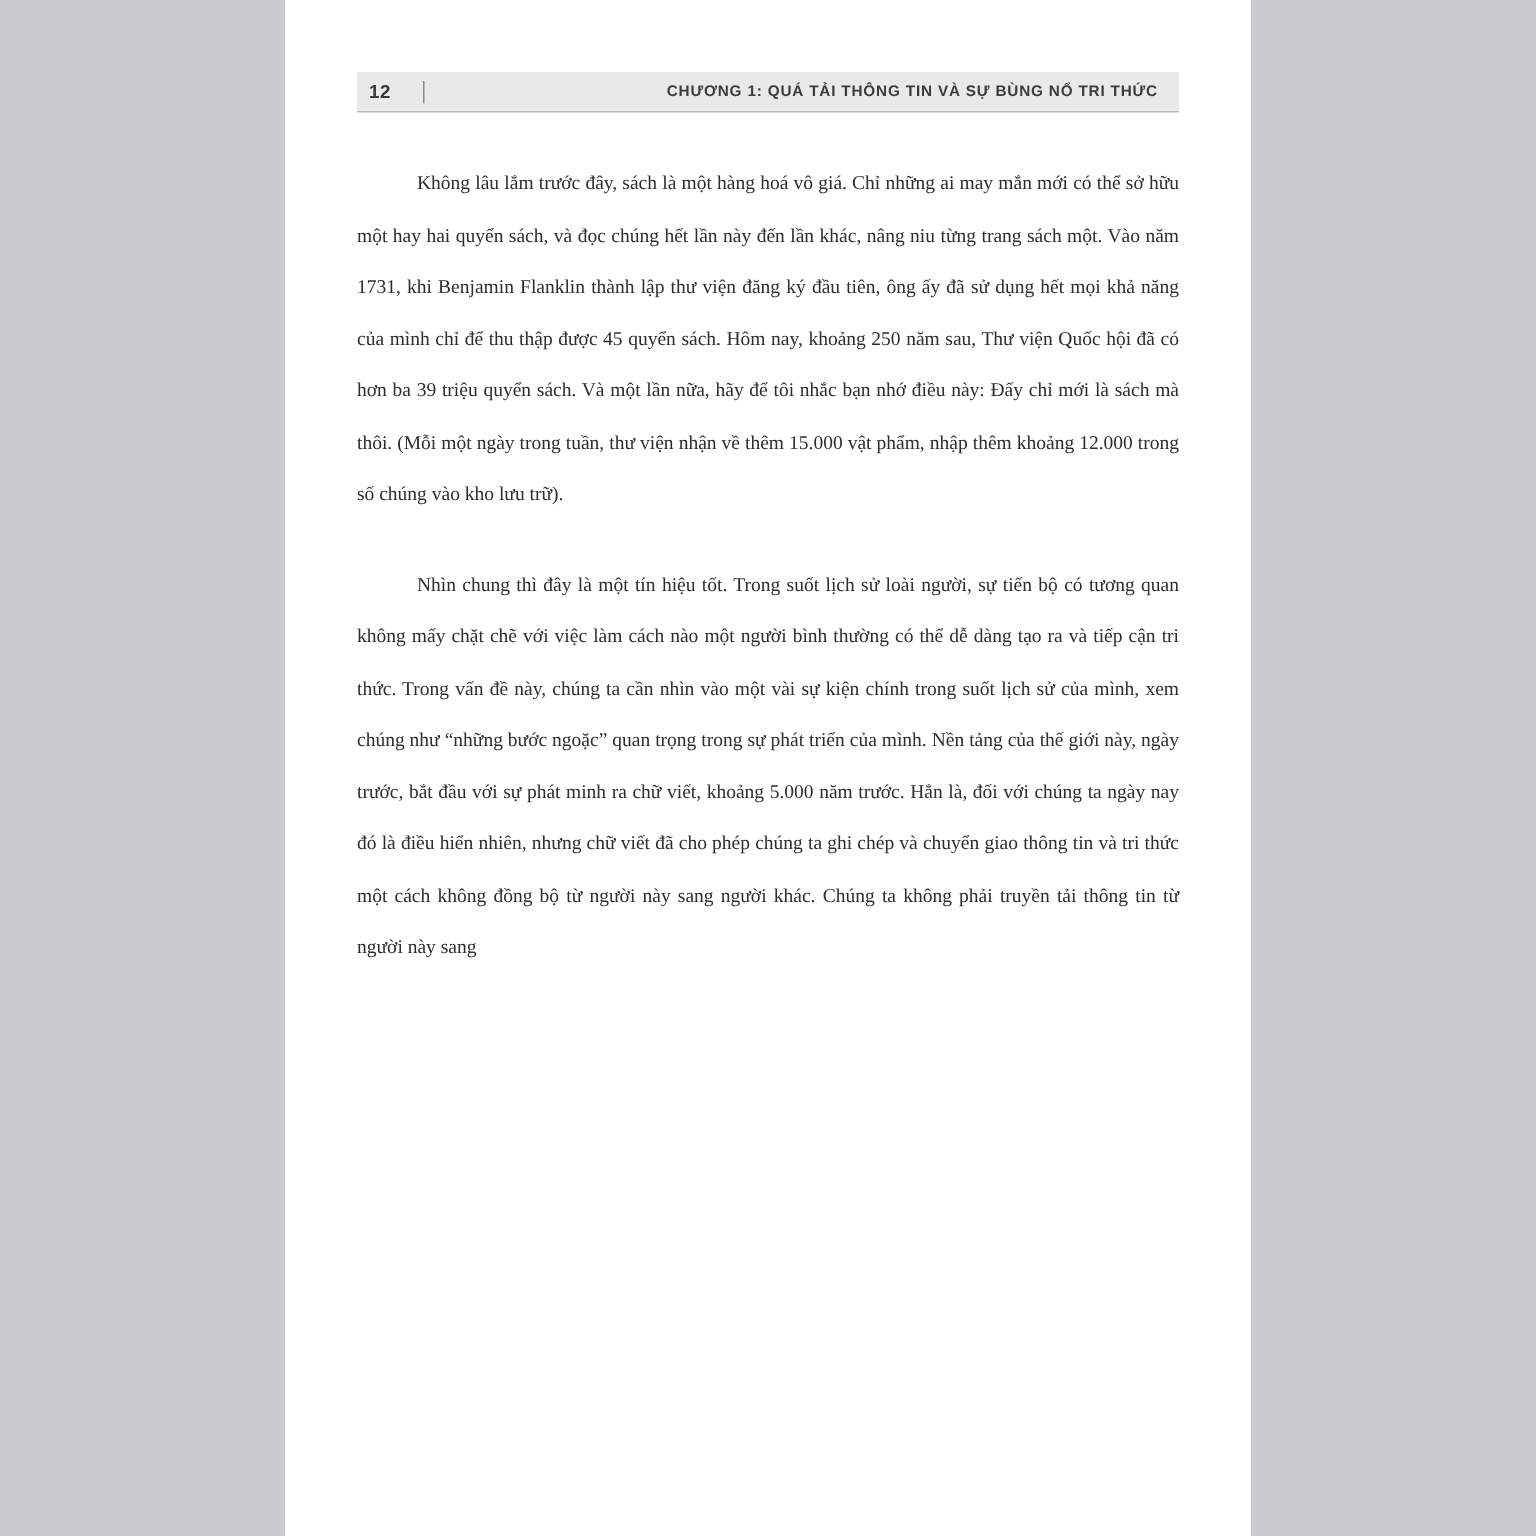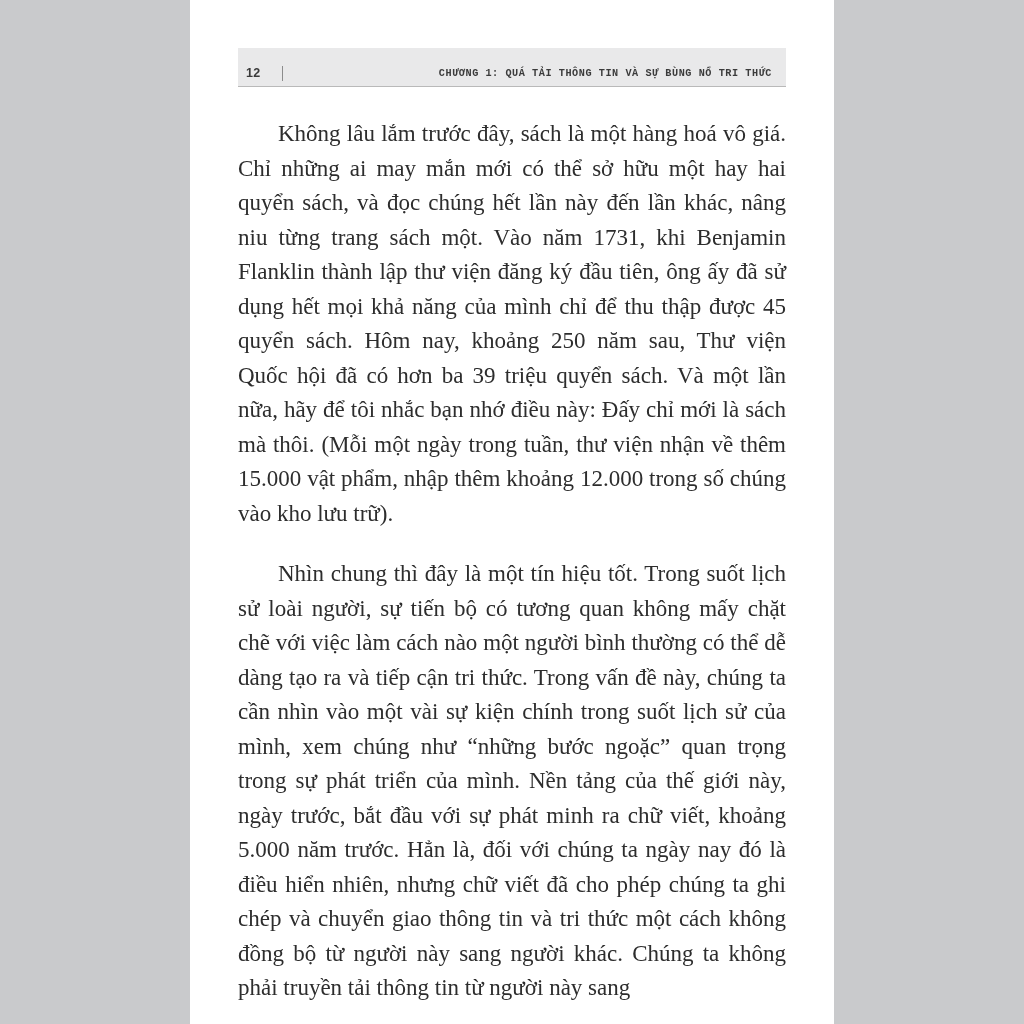--- a/index.html
+++ b/index.html
@@ -37,21 +37,21 @@
     padding: 40px 48px 30px 48px;
   }
   
   .running-header {
     position: relative;
     display: flex;
     align-items: center;
     height: 26px;
     margin: 8px 0 0 0;
     background: #e9e9ea;
-    padding: 12px 10px 0 8px;
+    padding: 0 10px 0 8px;
     gap: 12px;
   }
   .folio {
     font-size: 12.5px;
     color: #3a3a3a;
     letter-spacing: 0.3px;
     font-family: "Liberation Sans", sans-serif;
     font-weight: 600;
     padding-right: 9px;
   }
@@ -59,34 +59,34 @@
     width: 1px;
     height: 15px;
     background: #8c8c8c;
     display: inline-block;
   }
   .chapter-title {
     margin-left: auto;
     font-size: 10.2px;
     color: #3b3b3b;
     letter-spacing: 0.55px;
-    font-family: Liberation Mono, monospace;
+    font-family: Liberation Sans, sans-serif;
     font-weight: 600;
     text-transform: uppercase;
     padding-right: 4px;
   }
   .header-underline {
     width: 100%;
     height: 1px;
     background: #b9b9b9;
     margin-top: 0px;
   }
   .body-text {
     margin-top: 30px;
-    font-size: 23px;
+    font-size: 13px;
     line-height: 34.5px;
     color: #2d2d2d;
     text-align: justify;
     text-justify: inter-word;
     font-family: "Liberation Serif", serif;
   }
   .body-text p {
     margin: 0 0 26px 0;
     text-indent: 40px;
   }

